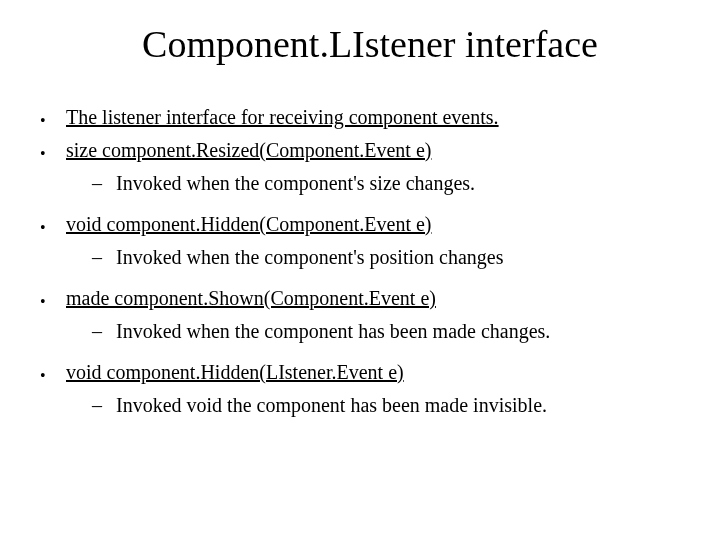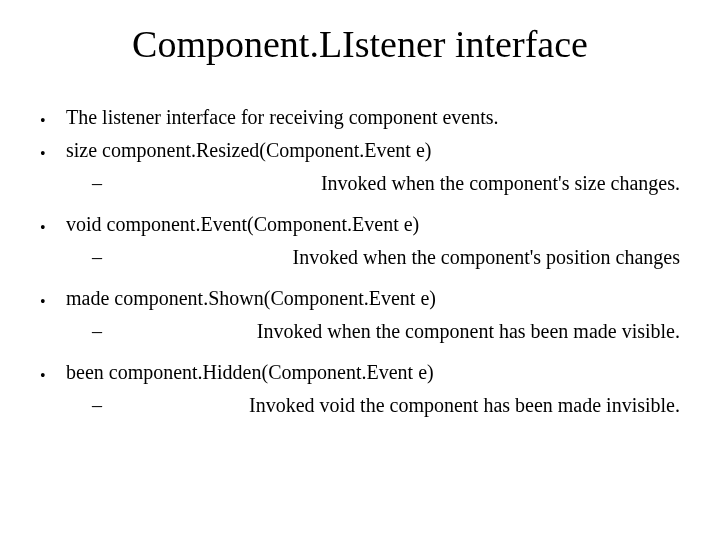--- a/index.html
+++ b/index.html
@@ -8,21 +8,21 @@
     width: 720px;
     height: 540px;
     background: #ffffff;
     font-family: "Times New Roman", Times, serif;
     color: #000000;
   }
   .slide {
     width: 720px;
     height: 540px;
     box-sizing: border-box;
-    padding: 22px 40px 30px 40px;
+    padding: 22px 20px 30px 40px;
   }
   .title {
     text-align: center;
     font-size: 38px;
     font-weight: normal;
     margin: 0 0 40px 0;
   }
   ul.level1 {
     list-style: none;
     padding: 0;
@@ -37,40 +37,40 @@
   ul.level1 > li > .bullet {
     width: 26px;
     flex: 0 0 26px;
     text-align: left;
     font-size: 16px;
     line-height: 1;
     transform: translateY(2px);
   }
   ul.level1 > li > .text {
     flex: 1;
+    text-decoration: underline;
   }
   ul.level2 {
     list-style: none;
     padding: 0;
     margin: 8px 0 18px 52px;
   }
   ul.level2 > li {
     display: flex;
     align-items: baseline;
     font-size: 20px;
     margin: 0 0 12px 0;
   }
   ul.level2 > li > .dash {
     width: 24px;
     flex: 0 0 24px;
     font-size: 20px;
   }
   ul.level2 > li > .text {
     flex: 1;
-    text-align: right;
   }
 </style>
 </head>
 <body>
 
 <div class="slide">
   <h1 class="title">Component.LIstener interface</h1>
 
   <ul class="level1">
     <li>
@@ -84,43 +84,43 @@
     </li>
     <ul class="level2">
       <li>
         <span class="dash">–</span>
         <span class="text">Invoked when the component's size changes.</span>
       </li>
     </ul>
 
     <li>
       <span class="bullet">•</span>
-      <span class="text">void component.Event(Component.Event e)</span>
+      <span class="text">void component.Hidden(Component.Event e)</span>
     </li>
     <ul class="level2">
       <li>
         <span class="dash">–</span>
         <span class="text">Invoked when the component's position changes</span>
       </li>
     </ul>
 
     <li>
       <span class="bullet">•</span>
       <span class="text">made component.Shown(Component.Event e)</span>
     </li>
     <ul class="level2">
       <li>
         <span class="dash">–</span>
-        <span class="text">Invoked when the component has been made visible.</span>
+        <span class="text">Invoked when the component has been made changes.</span>
       </li>
     </ul>
 
     <li>
       <span class="bullet">•</span>
-      <span class="text">been component.Hidden(Component.Event e)</span>
+      <span class="text">void component.Hidden(LIstener.Event e)</span>
     </li>
     <ul class="level2">
       <li>
         <span class="dash">–</span>
         <span class="text">Invoked void the component has been made invisible.</span>
       </li>
     </ul>
   </ul>
 </div>
 

